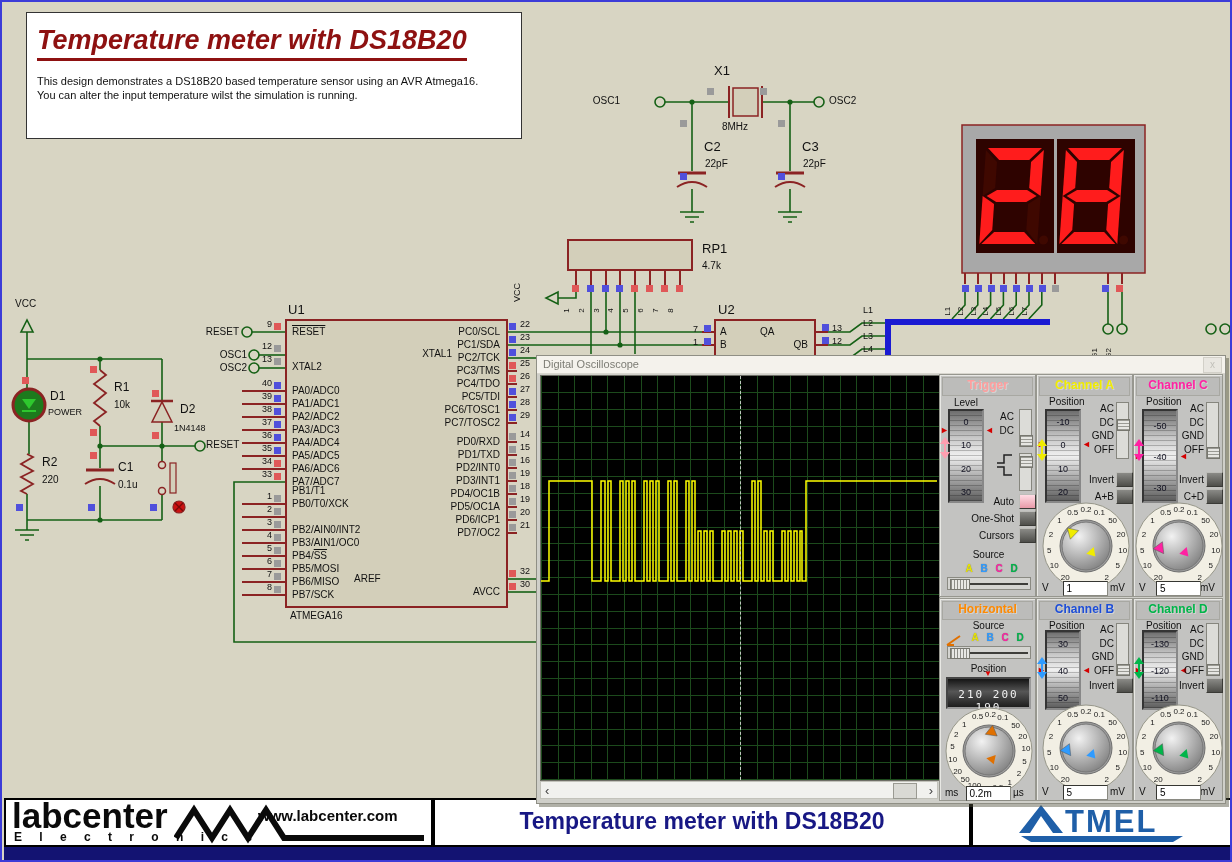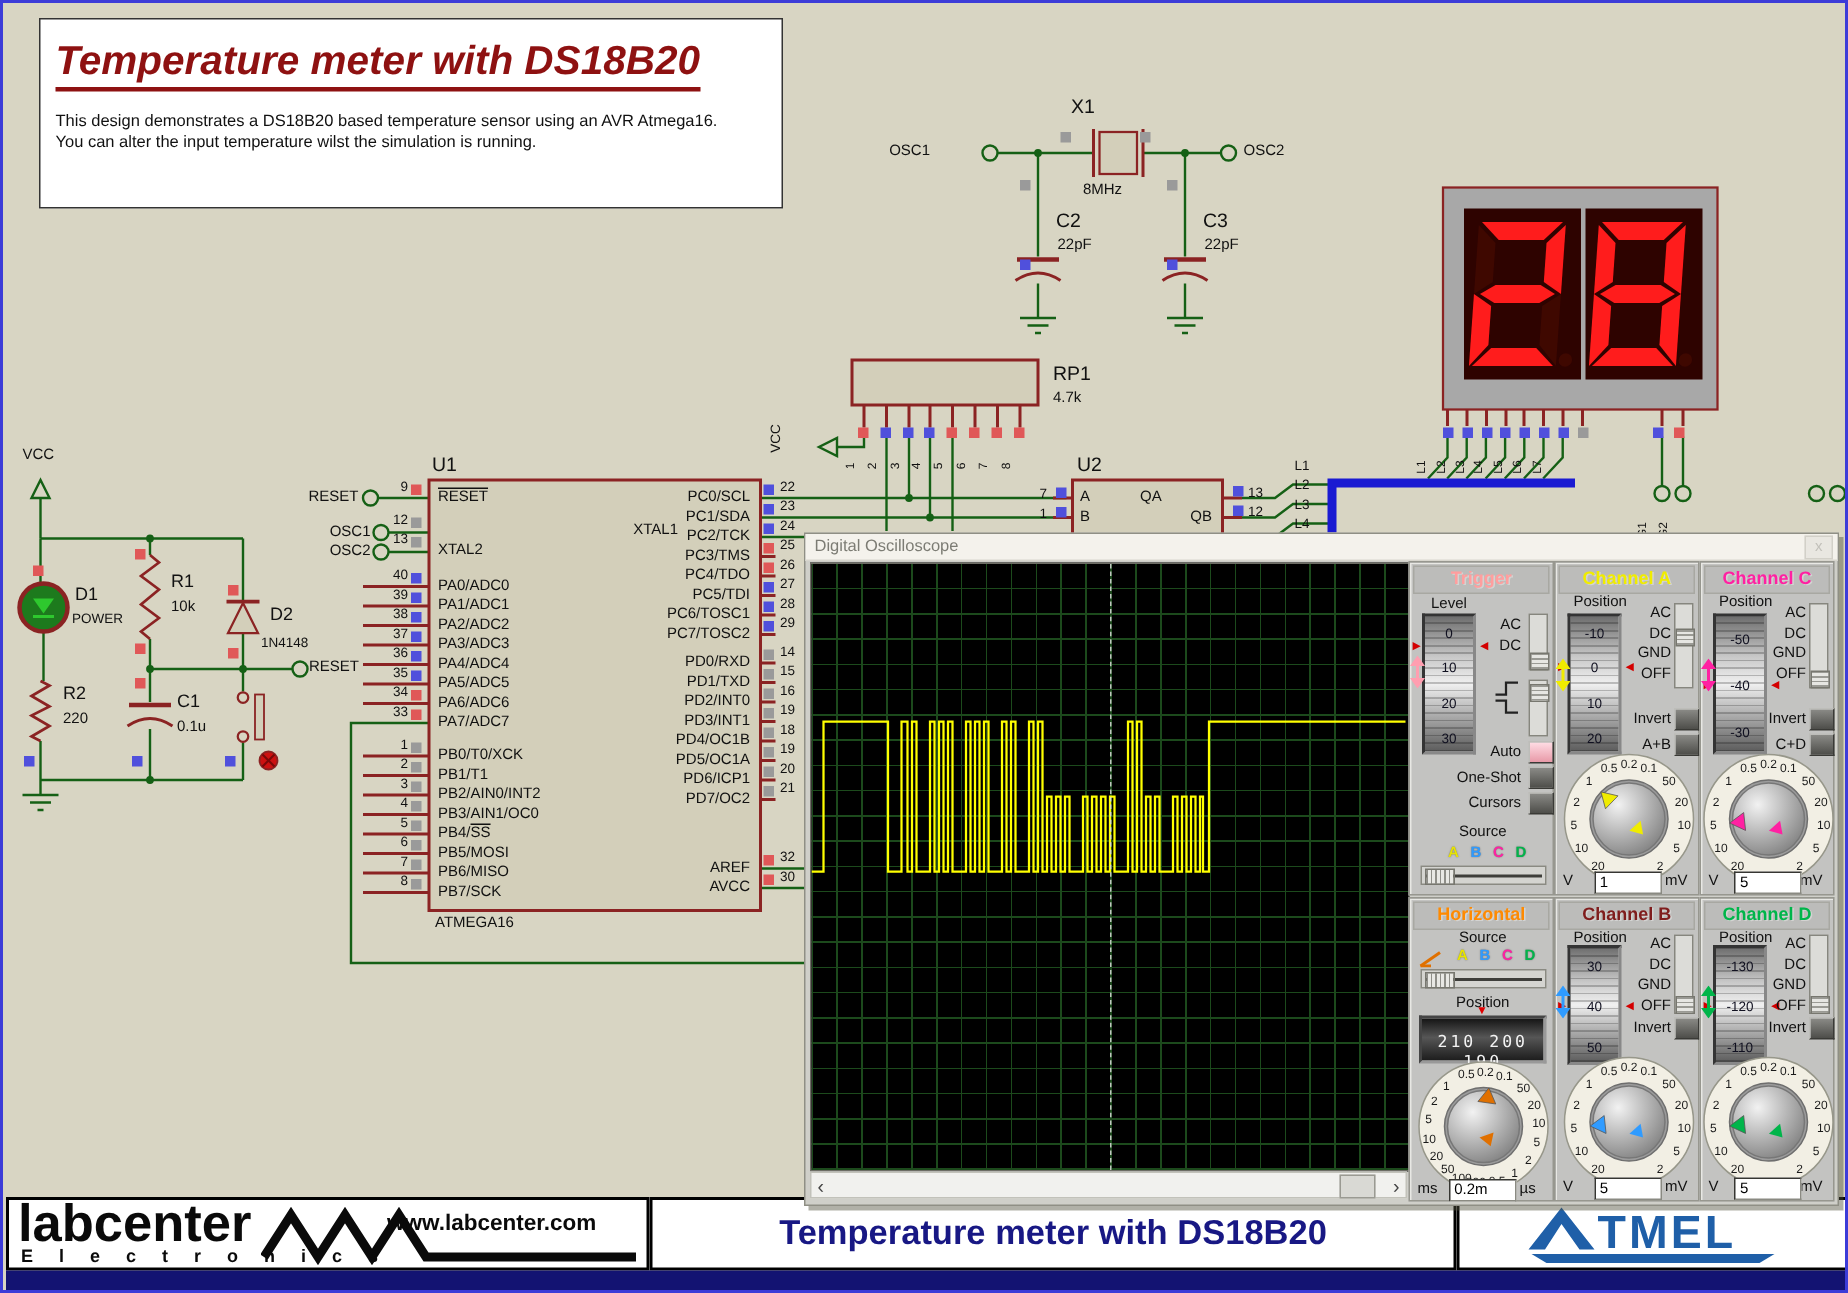--- a/index.html
+++ b/index.html
@@ -300,21 +300,21 @@
       <div class="sq r" style="position: absolute; left: 272px; top: 458px;"></div>
       <div class="lb" style="position: absolute; left: 290px; top: 461px; width: 160px; text-align: left; font-size: 10px;">PA6/ADC6</div>
       <div class="lb" style="position: absolute; left: 242px; top: 468px; width: 28px; text-align: right; font-size: 9px;">33</div>
       <div class="sq r" style="position: absolute; left: 272px; top: 471px;"></div>
       <div class="lb" style="position: absolute; left: 290px; top: 474px; width: 160px; text-align: left; font-size: 10px;">PA7/ADC7</div>
       <div class="lb" style="position: absolute; left: 242px; top: 490px; width: 28px; text-align: right; font-size: 9px;">1</div>
       <div class="sq g" style="position: absolute; left: 272px; top: 493px;"></div>
       <div class="lb" style="position: absolute; left: 290px; top: 496px; width: 160px; text-align: left; font-size: 10px;">PB0/T0/XCK</div>
       <div class="lb" style="position: absolute; left: 242px; top: 503px; width: 28px; text-align: right; font-size: 9px;">2</div>
       <div class="sq g" style="position: absolute; left: 272px; top: 506px;"></div>
-      <div class="lb" style="position: absolute; left: 290px; top: 509px; width: 160px; text-align: left; font-size: 10px;">PB1/T1</div>
+      <div class="lb" style="position: absolute; left: 290px; top: 483px; width: 160px; text-align: left; font-size: 10px;">PB1/T1</div>
       <div class="lb" style="position: absolute; left: 242px; top: 516px; width: 28px; text-align: right; font-size: 9px;">3</div>
       <div class="sq g" style="position: absolute; left: 272px; top: 519px;"></div>
       <div class="lb" style="position: absolute; left: 290px; top: 522px; width: 160px; text-align: left; font-size: 10px;">PB2/AIN0/INT2</div>
       <div class="lb" style="position: absolute; left: 242px; top: 529px; width: 28px; text-align: right; font-size: 9px;">4</div>
       <div class="sq g" style="position: absolute; left: 272px; top: 532px;"></div>
       <div class="lb" style="position: absolute; left: 290px; top: 535px; width: 160px; text-align: left; font-size: 10px;">PB3/AIN1/OC0</div>
       <div class="lb" style="position: absolute; left: 242px; top: 542px; width: 28px; text-align: right; font-size: 9px;">5</div>
       <div class="sq g" style="position: absolute; left: 272px; top: 545px;"></div>
       <div class="lb" style="position: absolute; left: 290px; top: 548px; width: 160px; text-align: left; font-size: 10px;">PB4/<span style="text-decoration: overline;">SS</span></div>
       <div class="lb" style="position: absolute; left: 242px; top: 555px; width: 28px; text-align: right; font-size: 9px;">6</div>
@@ -369,21 +369,21 @@
       <div class="sq g" style="position: absolute; left: 507px; top: 496px;"></div>
       <div class="lb" style="position: absolute; left: 352px; top: 499px; width: 146px; text-align: right; font-size: 10px;">PD5/OC1A</div>
       <div class="lb" style="position: absolute; left: 518px; top: 506px; width: 24px; text-align: left; font-size: 9px;">20</div>
       <div class="sq g" style="position: absolute; left: 507px; top: 509px;"></div>
       <div class="lb" style="position: absolute; left: 352px; top: 512px; width: 146px; text-align: right; font-size: 10px;">PD6/ICP1</div>
       <div class="lb" style="position: absolute; left: 518px; top: 519px; width: 24px; text-align: left; font-size: 9px;">21</div>
       <div class="sq g" style="position: absolute; left: 507px; top: 522px;"></div>
       <div class="lb" style="position: absolute; left: 352px; top: 525px; width: 146px; text-align: right; font-size: 10px;">PD7/OC2</div>
       <div class="lb" style="position: absolute; left: 518px; top: 565px; width: 24px; text-align: left; font-size: 9px;">32</div>
       <div class="sq r" style="position: absolute; left: 507px; top: 568px;"></div>
-      <div class="lb" style="position: absolute; left: 352px; top: 571px; width: 146px; text-align: right; font-size: 10px;">AREF</div>
+      <div class="lb" style="position: absolute; left: 352px; top: 571px; width: 146px; text-align: left; font-size: 10px;">AREF</div>
       <div class="lb" style="position: absolute; left: 518px; top: 578px; width: 24px; text-align: left; font-size: 9px;">30</div>
       <div class="sq r" style="position: absolute; left: 507px; top: 581px;"></div>
       <div class="lb" style="position: absolute; left: 352px; top: 584px; width: 146px; text-align: right; font-size: 10px;">AVCC</div>
       <div class="sq r" style="position: absolute; left: 570px; top: 283px;"></div>
       <div class="lb rot" style="position: absolute; left: 570px; top: 302px; font-size: 8px;">1</div>
       <div class="sq b" style="position: absolute; left: 585px; top: 283px;"></div>
       <div class="lb rot" style="position: absolute; left: 585px; top: 302px; font-size: 8px;">2</div>
       <div class="sq b" style="position: absolute; left: 600px; top: 283px;"></div>
       <div class="lb rot" style="position: absolute; left: 600px; top: 302px; font-size: 8px;">3</div>
       <div class="sq b" style="position: absolute; left: 614px; top: 283px;"></div>
@@ -618,21 +618,21 @@
               <circle cx="48" cy="50" r="26" fill="#9c9c9c" stroke="#6e6e6e"></circle>
     <circle cx="48" cy="50" r="24" fill="url(#kg1)" stroke="#777"></circle>
     <polygon points="48,24 42,34 54,34" fill="#f0ec00" stroke="#555" stroke-width="0.5" transform="rotate(-46,48,50)"></polygon>
     <polygon points="48,36 43,44 53,44" fill="#f0ec00" transform="rotate(138,48,50)"></polygon>
             </svg></div>
           <div class="plb" style="position: absolute; left: 5px; top: 207px; width: 16px; text-align: left; font-size: 10px;">V</div>
           <div class="vbox" style="position: absolute; left: 25.5px; top: 206px;">1</div>
           <div class="plb" style="position: absolute; left: 73px; top: 207px; width: 20px; text-align: left; font-size: 10px;">mV</div>
         </div>
         <div class="pnl" style="position: absolute; left: 499px; top: 242px; width: 97px; height: 203px;">
-          <div class="hdr" style="position: absolute; color: #7f1d1d;">Channel B</div>
+          <div class="hdr" style="position: absolute; color: #1d4ed8;">Channel B</div>
           <div class="plb" style="position: absolute; left: 12px; top: 21px; width: 50px; text-align: left; font-size: 10px;">Position</div>
           <div class="vslider" style="position: absolute; left: 8px; top: 31px; width: 36px; height: 80px;">
             <div class="vsl-num" style="position: absolute; top: 7.33333px;">30</div>
             <div class="vsl-num" style="position: absolute; top: 34px;">40</div>
             <div class="vsl-num" style="position: absolute; top: 60.6667px;">50</div>
           </div>
           <div class="redarr" style="position: absolute; left: 0px; top: 67px;">►</div>
           <div class="redarr" style="position: absolute; left: 45px; top: 67px;">◄</div>
           <div style="position: absolute; left: 0px; top: 58px; width: 10px; height: 22px;"><svg width="10" height="22">
               <polygon points="5,0 10,7 0,7" fill="#2f9bff"></polygon>

